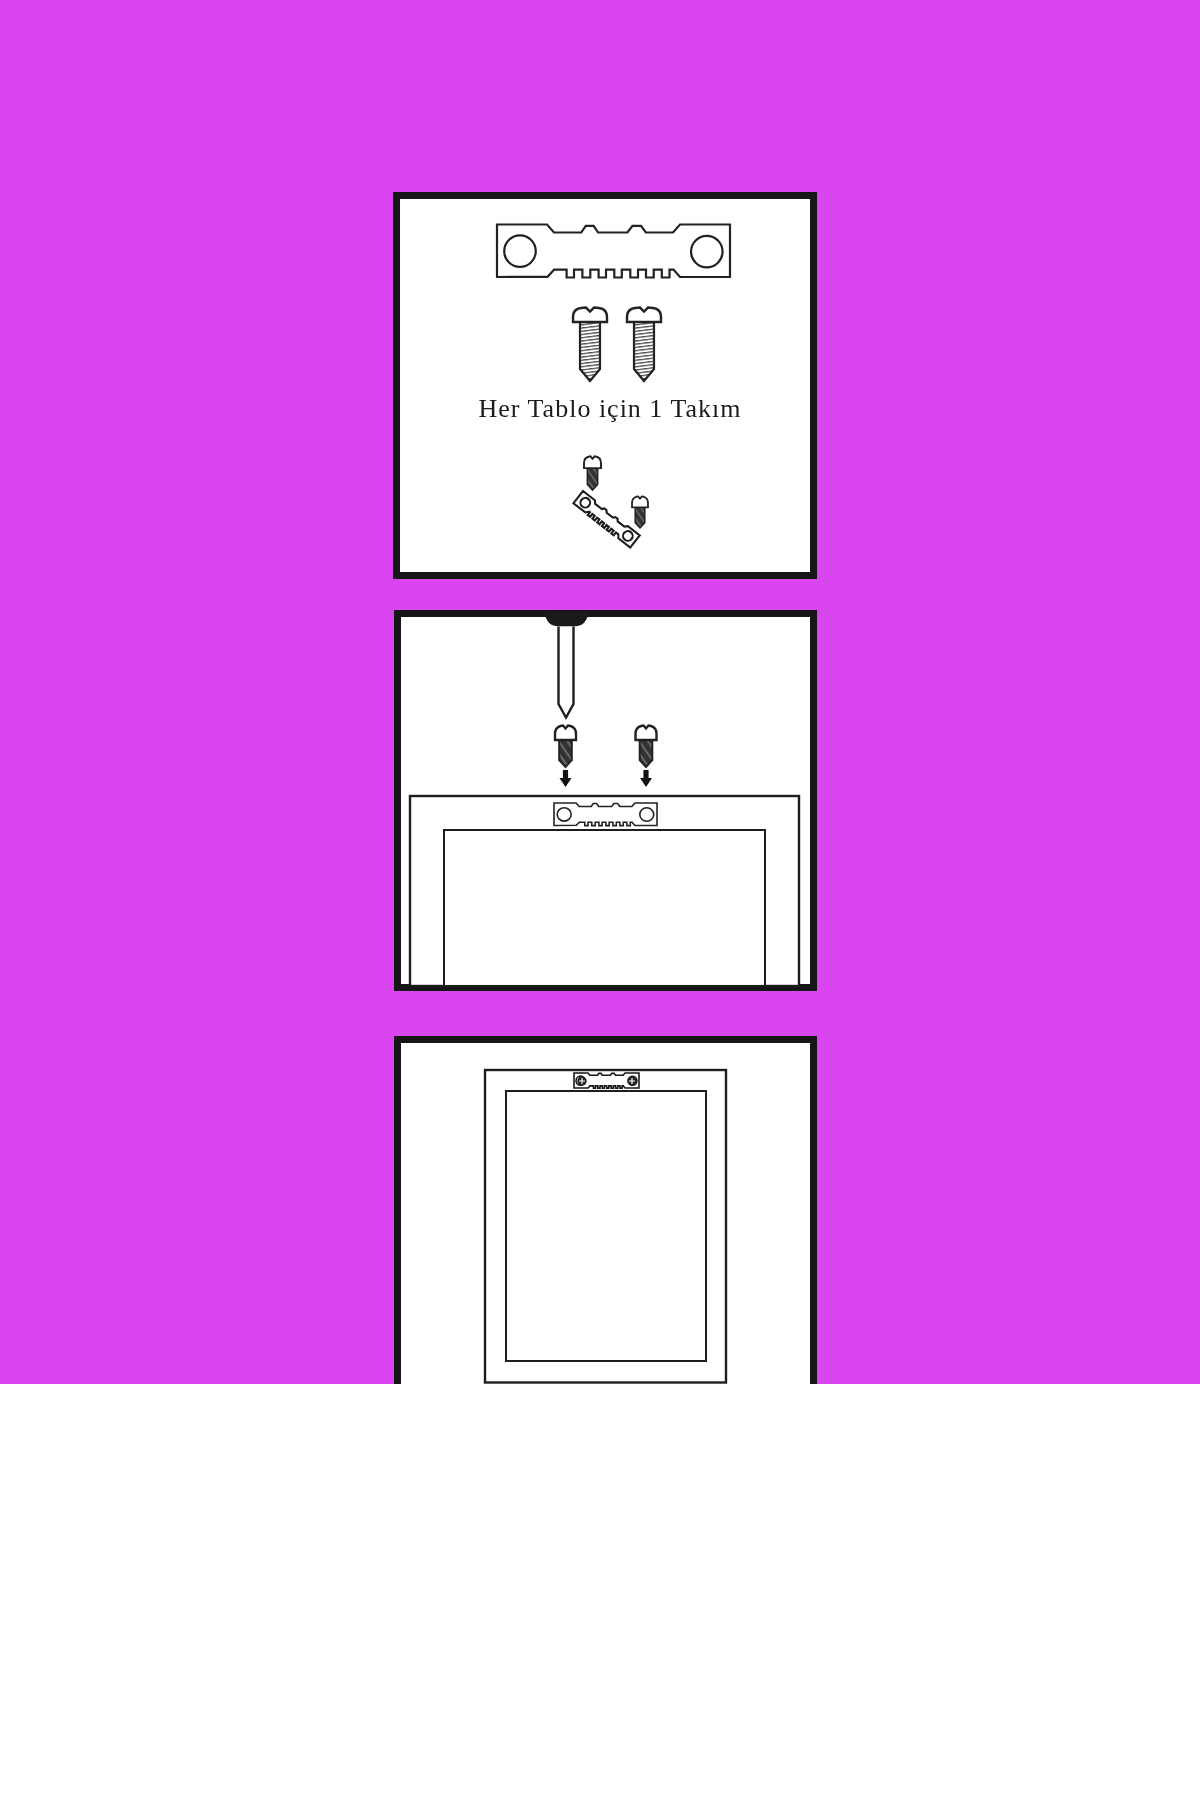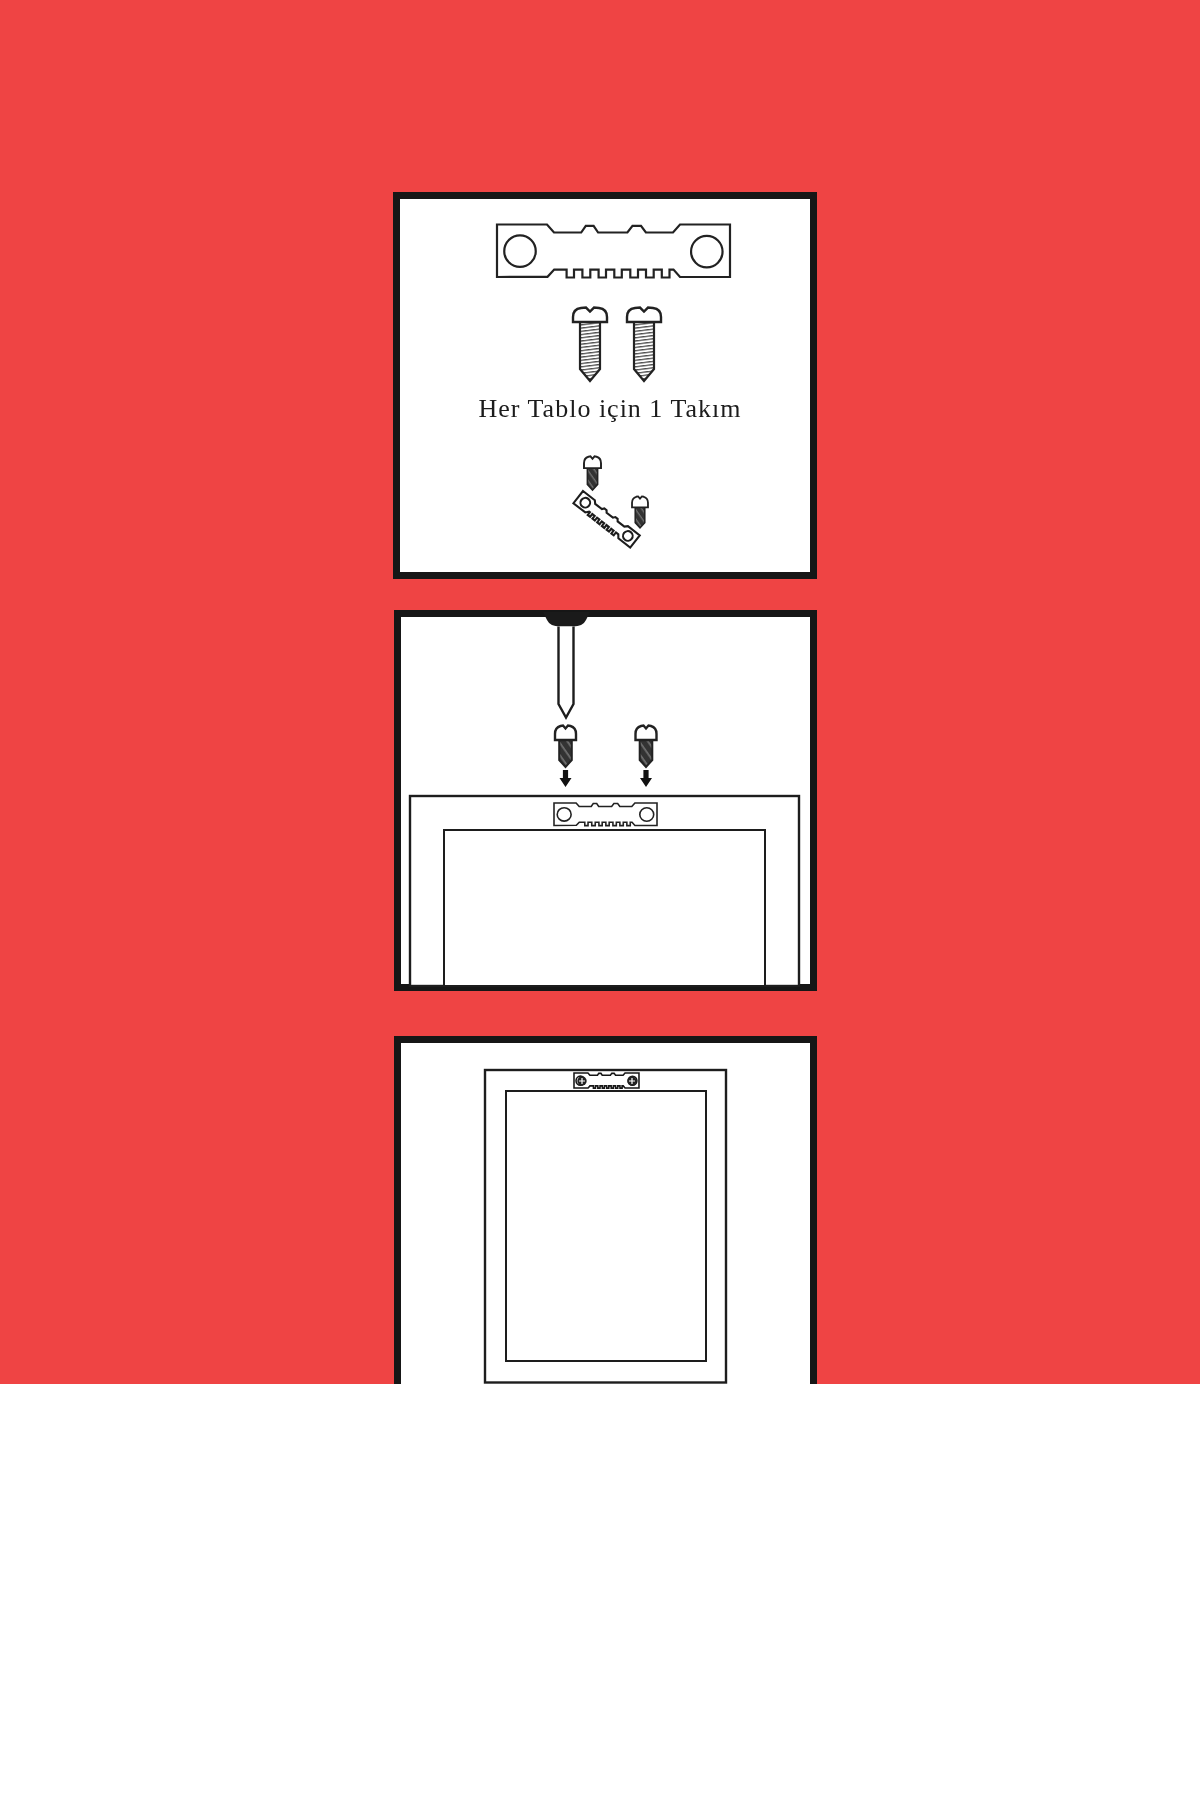--- a/index.html
+++ b/index.html
@@ -1,16 +1,16 @@
 <!DOCTYPE html>
 <html><head>
 <meta charset="utf-8">
 <style>
   html,body{margin:0;padding:0;background:#ffffff;}
-  .page{width:1200px;height:1384px;position:relative;background:#ef4444;font-family:"Liberation Sans",sans-serif;}
+  .page{width:1200px;height:1384px;position:relative;background:#d946ef;font-family:"Liberation Sans",sans-serif;}
 </style>
 </head>
 <body>
 <div class="page">
 <svg width="1200" height="1800" viewBox="0 0 1200 1800">
 <defs>
 
   <pattern id="thr" width="60" height="3.2" patternUnits="userSpaceOnUse" patternTransform="rotate(-7)">
     <rect width="60" height="3.2" fill="#ffffff"></rect>
     <rect y="0" width="60" height="1.3" fill="#4d4d4d"></rect>

